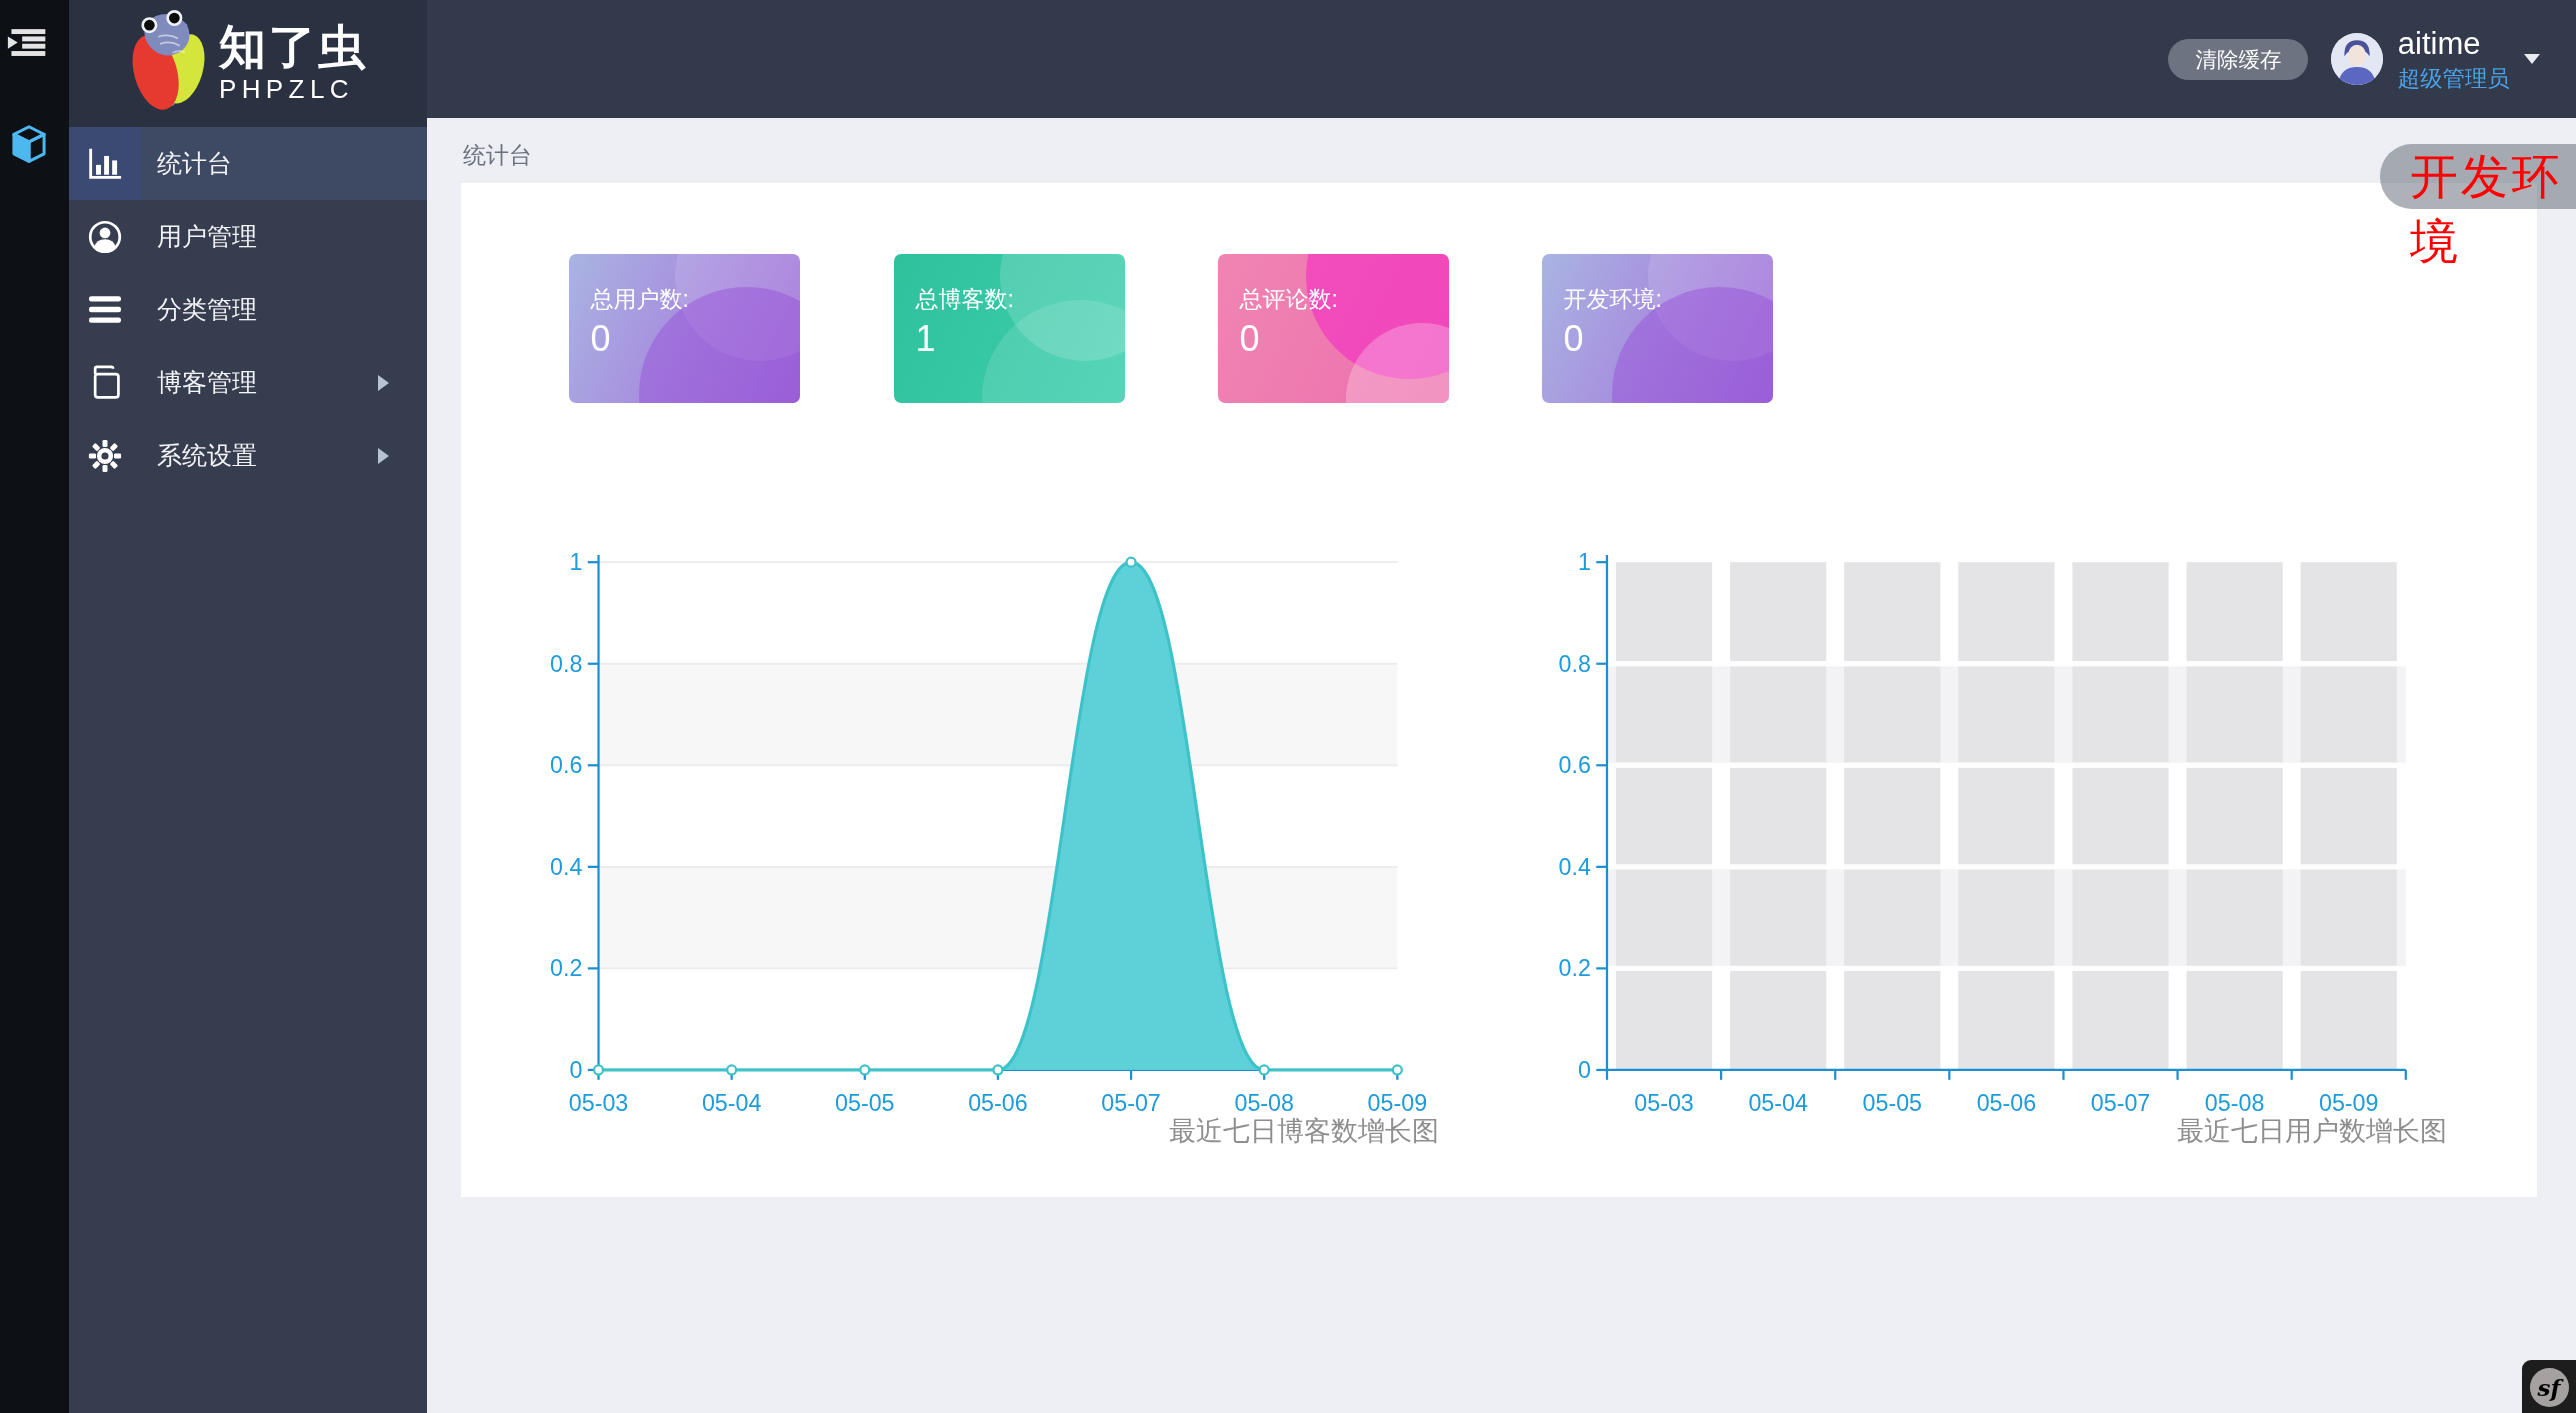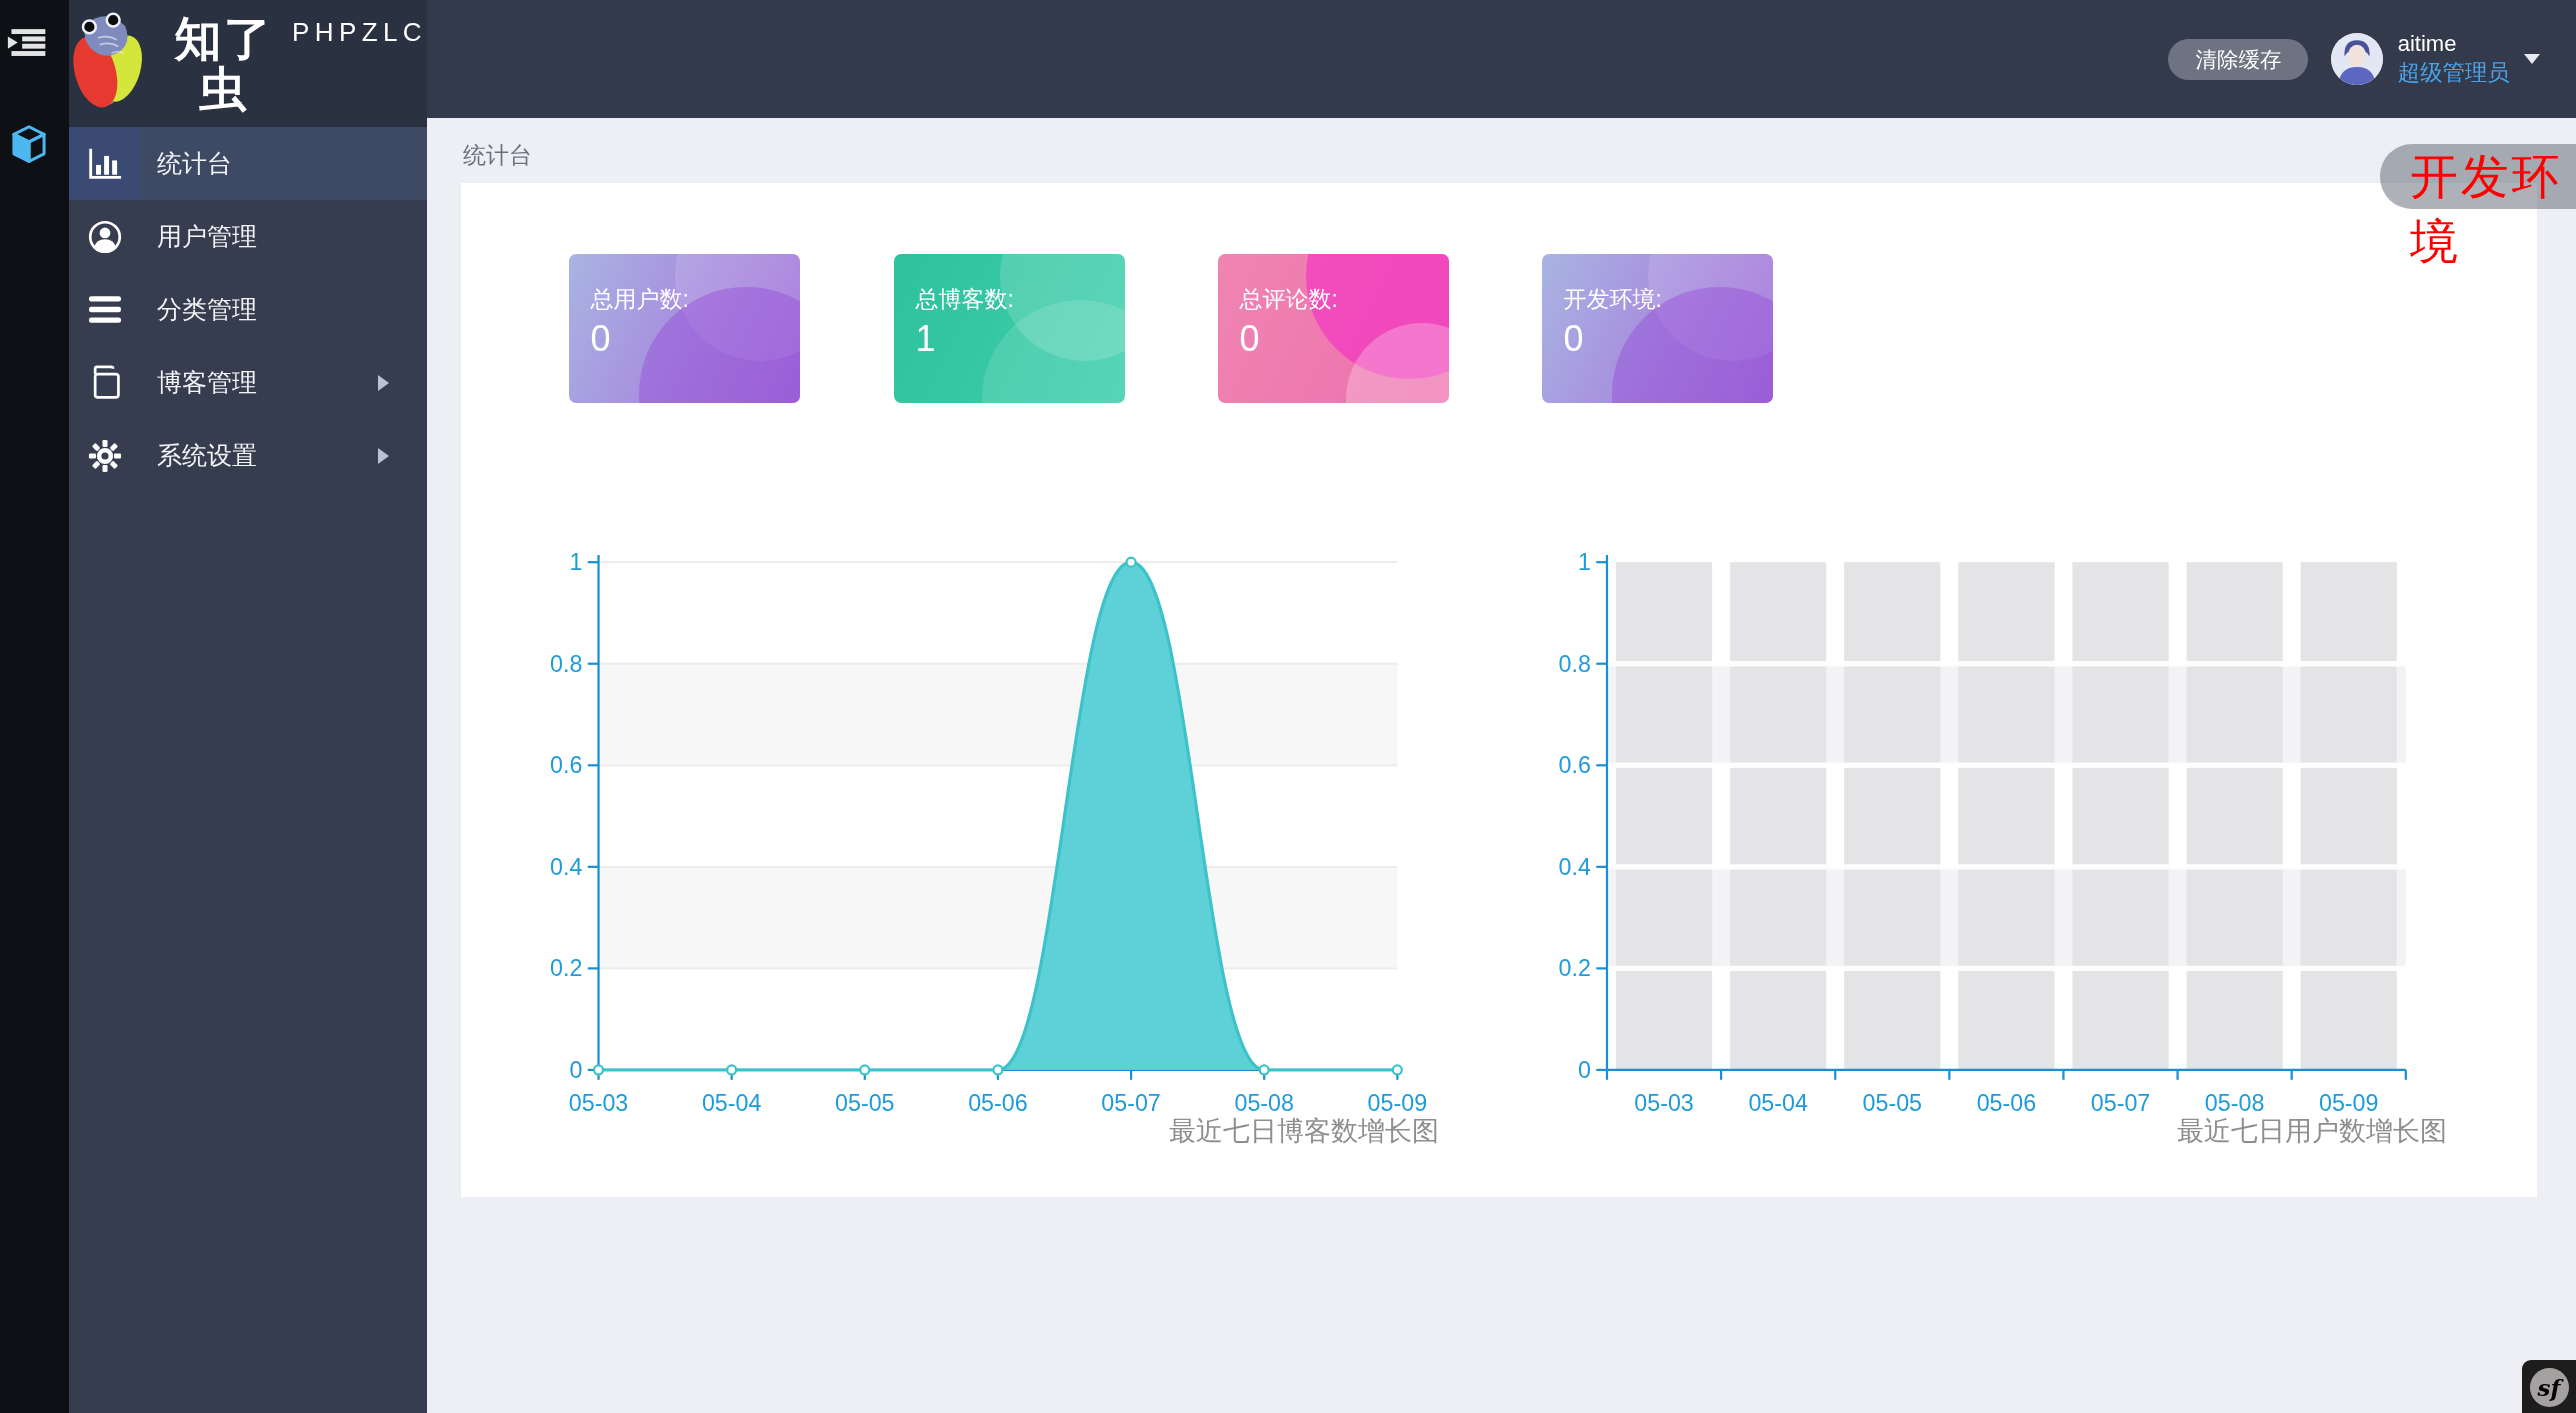--- a/index.html
+++ b/index.html
@@ -7,40 +7,40 @@
     font-family:"Liberation Sans", sans-serif; background:#edeff5; }
 
   
   .rail { position:absolute; left:0; top:0; width:69px; height:1413px; background:#0d1014; z-index:30; }
   .rail-toggle { position:absolute; left:7.2px; top:29px; width:41px; height:27px; cursor:pointer; }
   .rail-cube { position:absolute; left:11.6px; top:125px; width:34px; height:39px; cursor:pointer; }
 
   
   .sidebar { position:absolute; left:69px; top:0; width:358px; height:1413px; background:#363d4e; z-index:20; }
   .logo { height:127px; background:#2a3140; display:flex; align-items:center; justify-content:center; gap:9px; cursor:pointer; }
-  .logo-text { display:flex; flex-direction:row; align-items:flex-start;text-align:center; }
+  .logo-text { display:flex; flex-direction:column; align-items:flex-start; }
   .logo-cn { color:#fff; font-size:47px; font-weight:bold; letter-spacing:2.7px; line-height:1.05; }
   .logo-en { color:#fff; font-size:26px; letter-spacing:5.4px; margin-top:2.7px; }
   .menu { position:absolute; top:127px; left:0; right:0; }
   .menu-item { height:73px; display:flex; align-items:center; cursor:pointer; }
   .icon-cell { width:72px; height:73px; display:flex; align-items:center; justify-content:center; flex:0 0 72px; }
   .menu-label { color:#f2f4f8; font-size:25px; margin-left:16px; }
   .menu-item.active { background:#3e4963; }
   .menu-item.active .icon-cell { background:#3a4a73; }
   .submenu-arrow { margin-left:auto; margin-right:38px; width:0; height:0;
     border-left:11.6px solid #b9c2d0; border-top:8px solid transparent; border-bottom:8px solid transparent; }
 
   
   .header { position:absolute; left:427px; top:0; width:2149px; height:118px; background:#333a4b; z-index:10;
     display:flex; align-items:center; justify-content:flex-end; padding-right:36px; }
   .btn-clear { height:41px; padding:0 27px; background:#6d7380; color:#fff; font-size:21.5px;
     border:none; border-radius:20.6px; cursor:pointer; font-family:"Liberation Sans",sans-serif; }
   .avatar { width:52px; height:52px; border-radius:50%; overflow:hidden; margin-left:23px; cursor:pointer; background:#e3e6f3; }
   .user-col { margin-left:14.3px; display:flex; flex-direction:column; line-height:1.2; cursor:pointer; }
-  .user-name { color:#fff; font-size:22px; }
+  .user-name { color:#fff; font-size:31px; }
   .user-role { color:#4aa2e8; font-size:22.4px; margin-top:3px; }
   .caret-down { margin-left:14.3px; width:0; height:0; border-top:10.7px solid #e8eaf0;
     border-left:8px solid transparent; border-right:8px solid transparent; cursor:pointer; }
 
   
   .main { position:absolute; left:427px; top:118px; width:2149px; height:1295px; background:#edeff5; }
   .breadcrumb { position:absolute; left:36px; top:21.5px; color:#6b7180; font-size:23px; }
   .panel { position:absolute; left:34px; top:65px; width:2076px; height:1014px; background:#ffffff; }
 
   .env-badge { position:absolute; left:1953px; top:26px; width:196px; height:65px;

